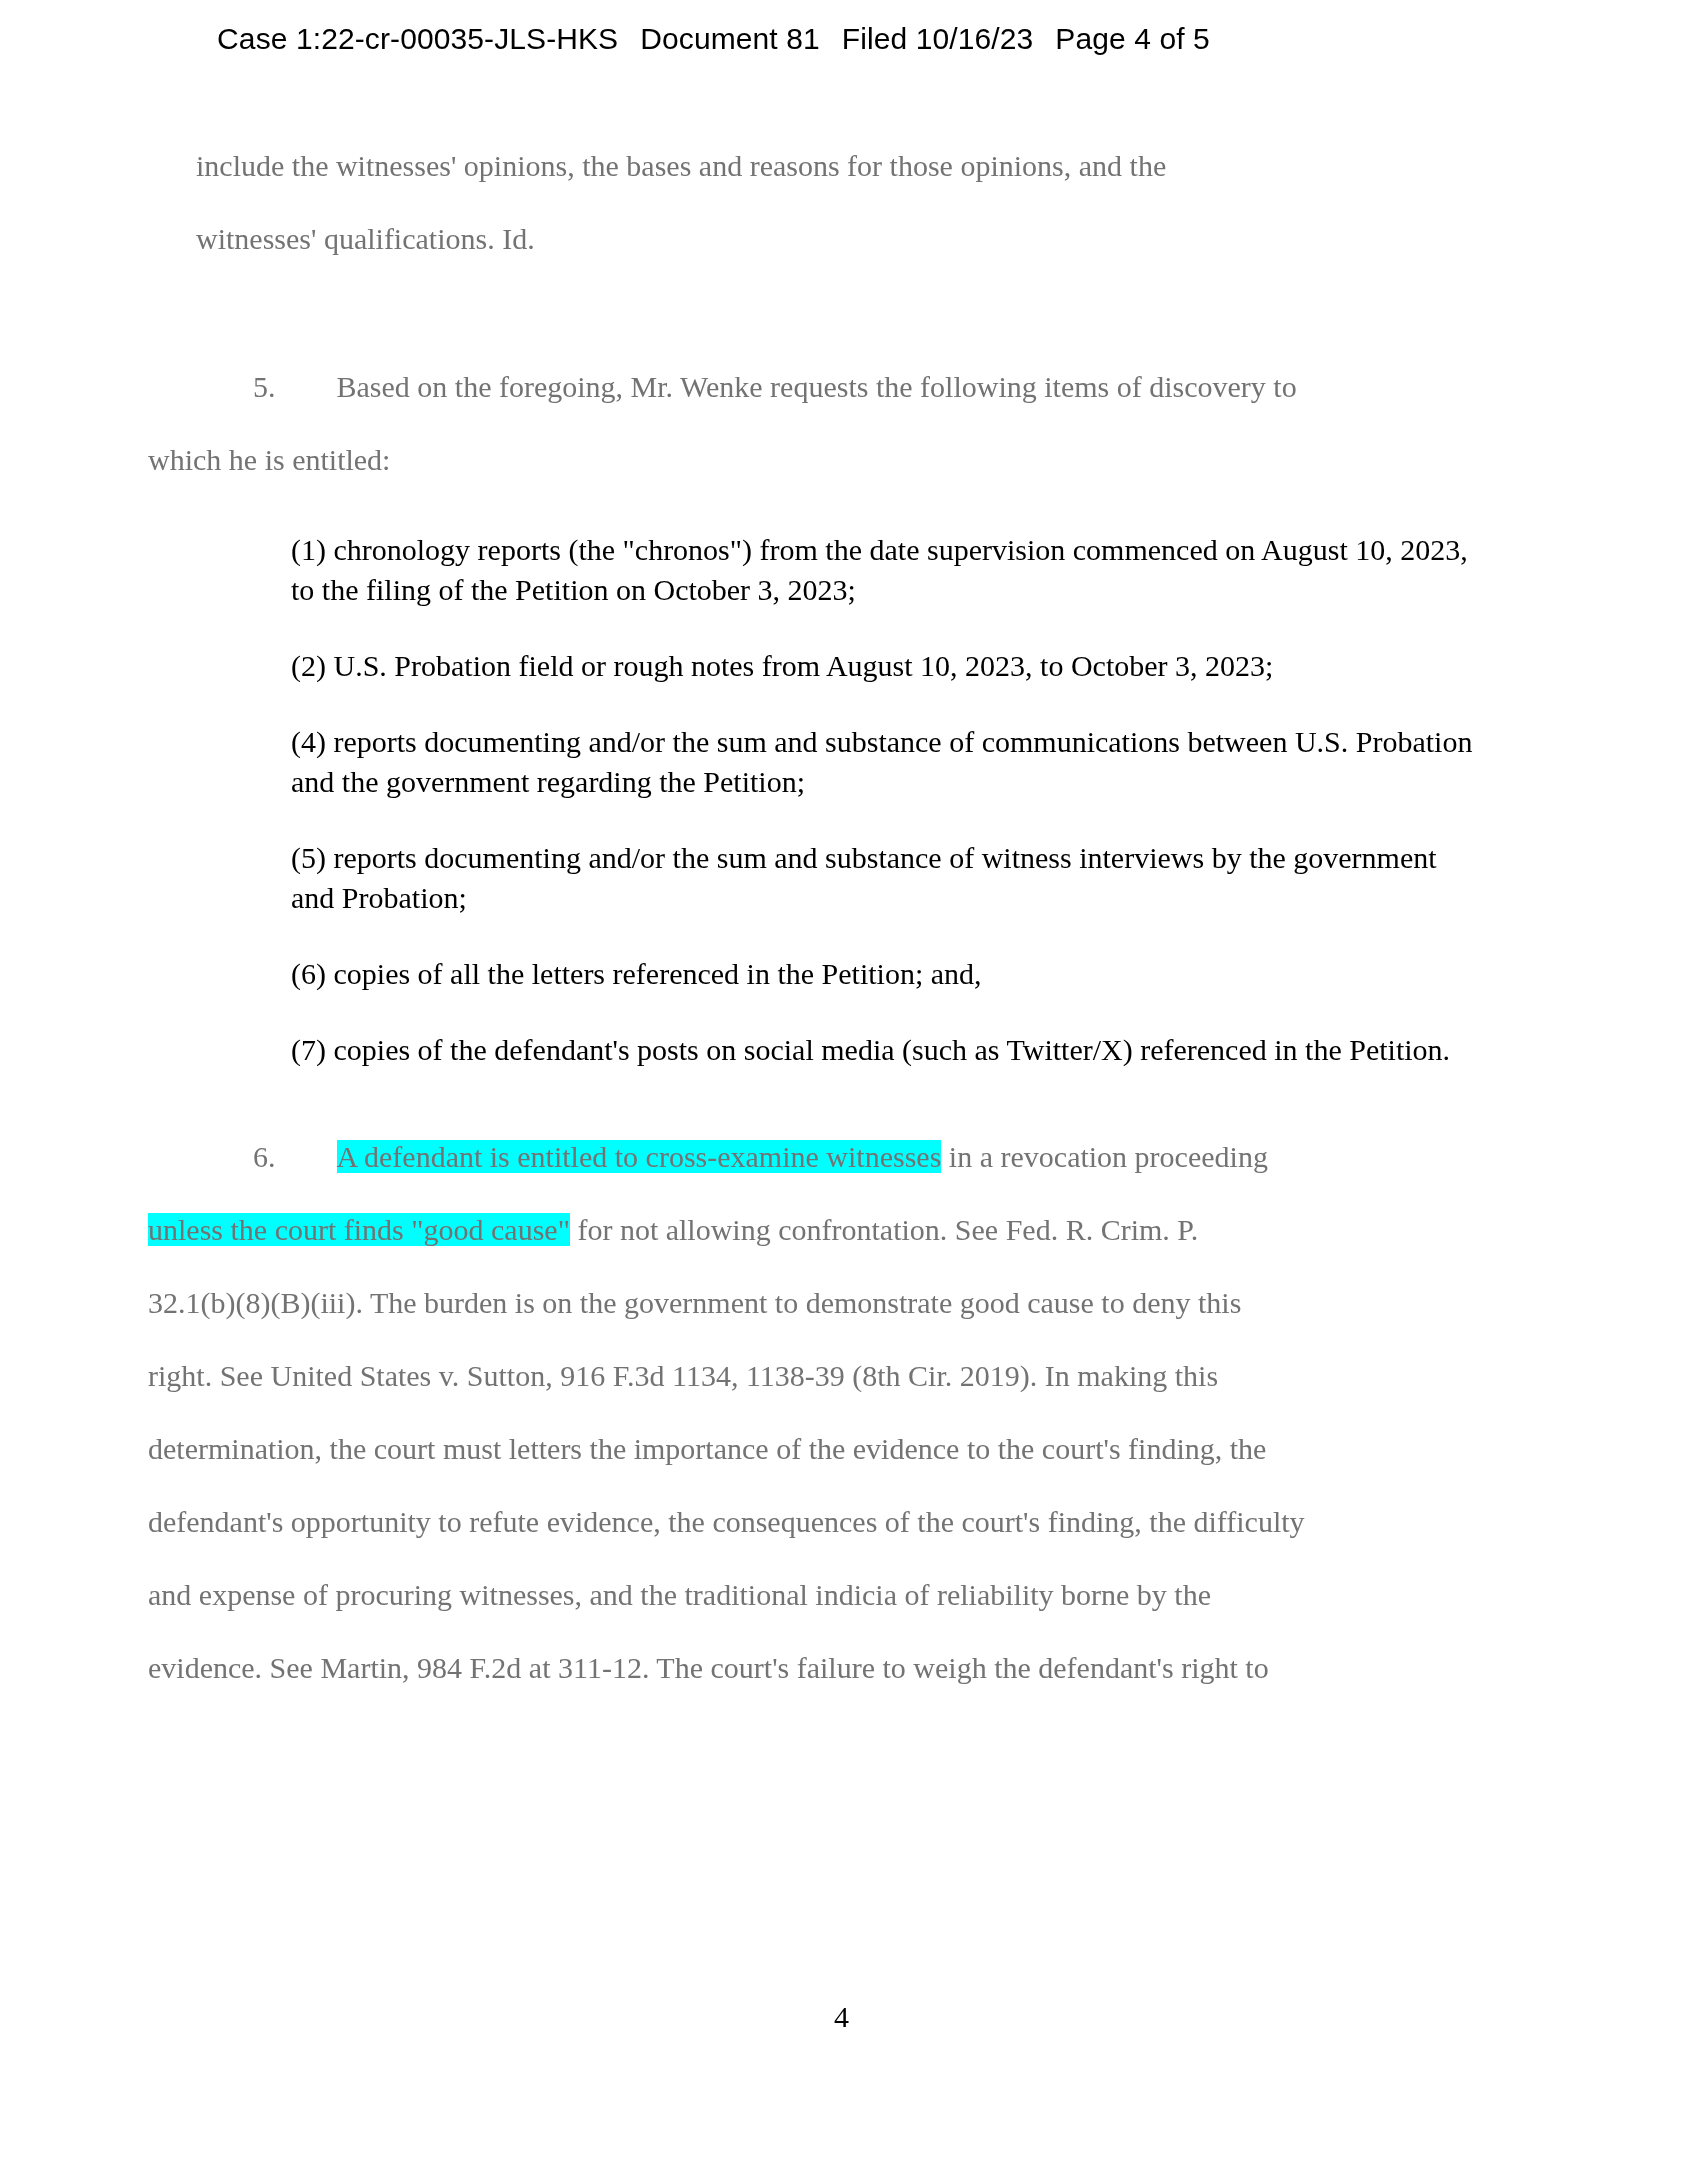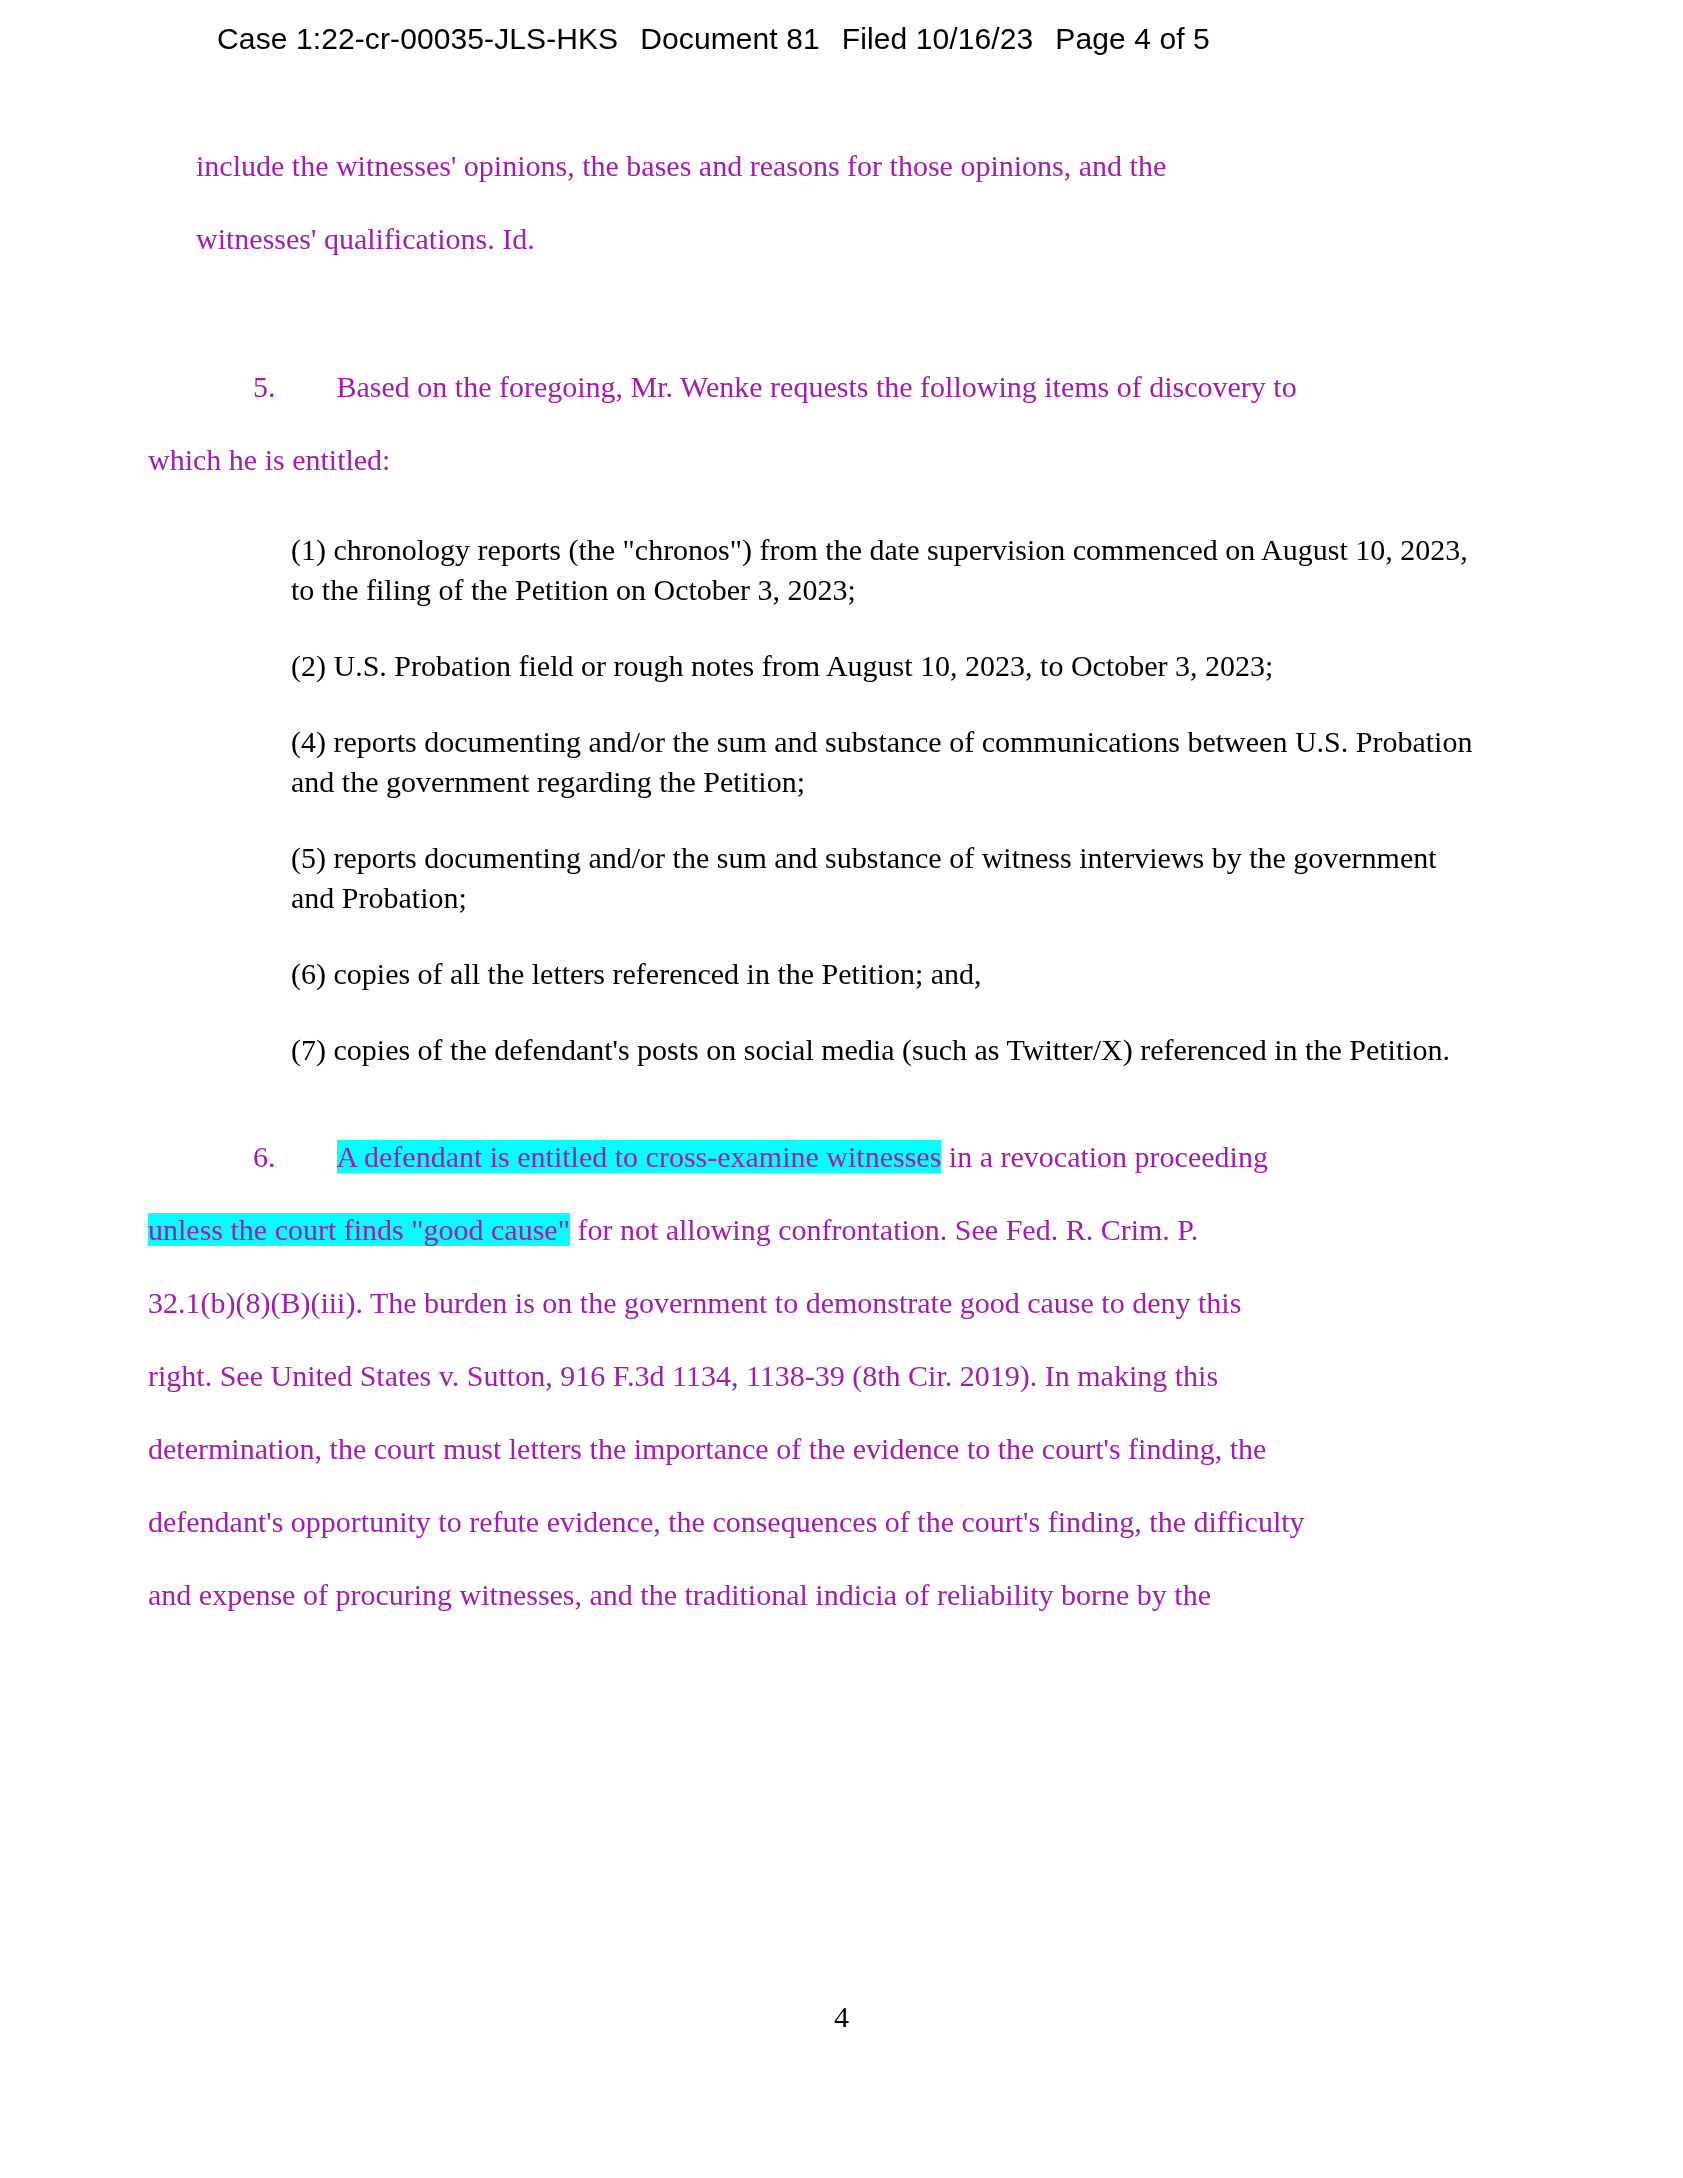--- a/index.html
+++ b/index.html
@@ -41,21 +41,21 @@
     top: 129px;
     width: 1297px;
   }
 
   .para {
     font-size: 30px;
     line-height: 73px;
     text-align: left;
     margin: 0;
     text-indent: 0;
-    color: #a21caf;
+    color: #737373;
   }
   .num-indent {
     display: inline-block;
     width: 57px;
   }
   .num-tab {
     display: inline-block;
     width: 61px;
   }
   .spacer-md { height: 75px; }
@@ -152,19 +152,22 @@
     </div>
 
     <div class="para" style="margin-left:-48px;">
       <span>defendant's opportunity to refute evidence, the consequences of the court's finding, the difficulty</span>
     </div>
 
     <div class="para" style="margin-left:-48px;">
       <span>and expense of procuring witnesses, and the traditional indicia of reliability borne by the</span>
     </div>
 
+    <div class="para" style="margin-left:-48px;">
+      <span>evidence.  </span><span class="it">See Martin</span><span>, 984 F.2d at 311-12.  The court's failure to weigh the defendant's right to</span>
+    </div>
 
   </div>
 
   <div class="page-number">4</div>
 
 </div>
 
 
 </body></html>

